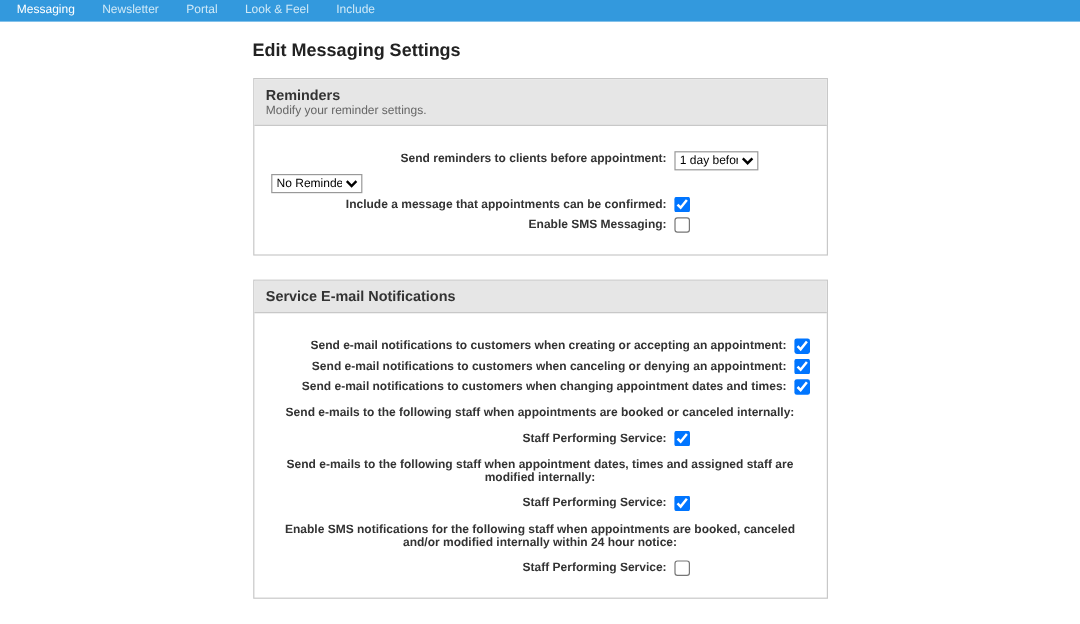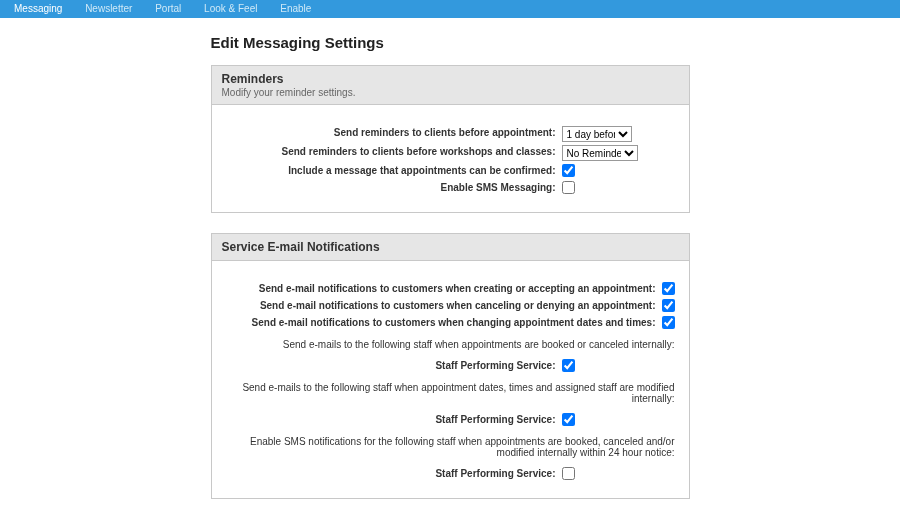--- a/index.html
+++ b/index.html
@@ -9,52 +9,51 @@
   .page{width:479px;margin:16px auto 0 auto}
   h1{font-size:15px;font-weight:bold;margin:0 0 14px 0;color:#222}
   .panel{border:1px solid #c8c8c8;margin-bottom:20px}
   .panel-head{background:#e6e6e6;border-bottom:1px solid #c8c8c8;padding:6px 10px}
   .panel-title{font-weight:bold;font-size:12px;color:#333;margin:0}
   .panel-sub{font-size:10px;color:#666;margin:1px 0 0 0}
   .panel-body{padding:18px 14px 14px 14px}
   .row{display:flex;align-items:flex-start;margin:3px 0}
   .lbl{flex:0 0 330px;text-align:right;font-size:10px;font-weight:bold;color:#333;padding-right:6px;line-height:14px}
   .ctl{flex:0 0 80px;text-align:left}
-  .full{flex:1;text-align:right;font-size:10px;font-weight:normal;color:#333;padding:6px 0}
+  .full{flex:1;text-align:center;font-size:10px;font-weight:bold;color:#333;padding:6px 0}
   select{font-size:10px;border:1px solid #999;background:#fff;height:16px}
   select.w1{width:70px}
   select.w2{width:76px}
   input[type=checkbox]{margin:0;vertical-align:top}
 </style>
 </head>
 <body>
 
 <div class="topnav">
   <span class="active">Messaging</span>
   <span>Newsletter</span>
   <span>Portal</span>
   <span>Look &amp; Feel</span>
-  <span>Enable</span>
+  <span>Include</span>
 </div>
 
 <div class="page">
   <h1>Edit Messaging Settings</h1>
 
   <div class="panel">
     <div class="panel-head">
       <div class="panel-title">Reminders</div>
       <div class="panel-sub">Modify your reminder settings.</div>
     </div>
     <div class="panel-body">
       <div class="row">
         <div class="lbl">Send reminders to clients before appointment:</div>
         <div class="ctl"><select class="w1"><option>1 day before</option></select></div>
       </div>
       <div class="row">
-        <div class="lbl">Send reminders to clients before workshops and classes:</div>
         <div class="ctl"><select class="w2"><option>No Reminders</option></select></div>
       </div>
       <div class="row">
         <div class="lbl">Include a message that appointments can be confirmed:</div>
         <div class="ctl"><input type="checkbox" checked="" style=""></div>
       </div>
       <div class="row">
         <div class="lbl">Enable SMS Messaging:</div>
         <div class="ctl"><input type="checkbox" style=""></div>
       </div>

